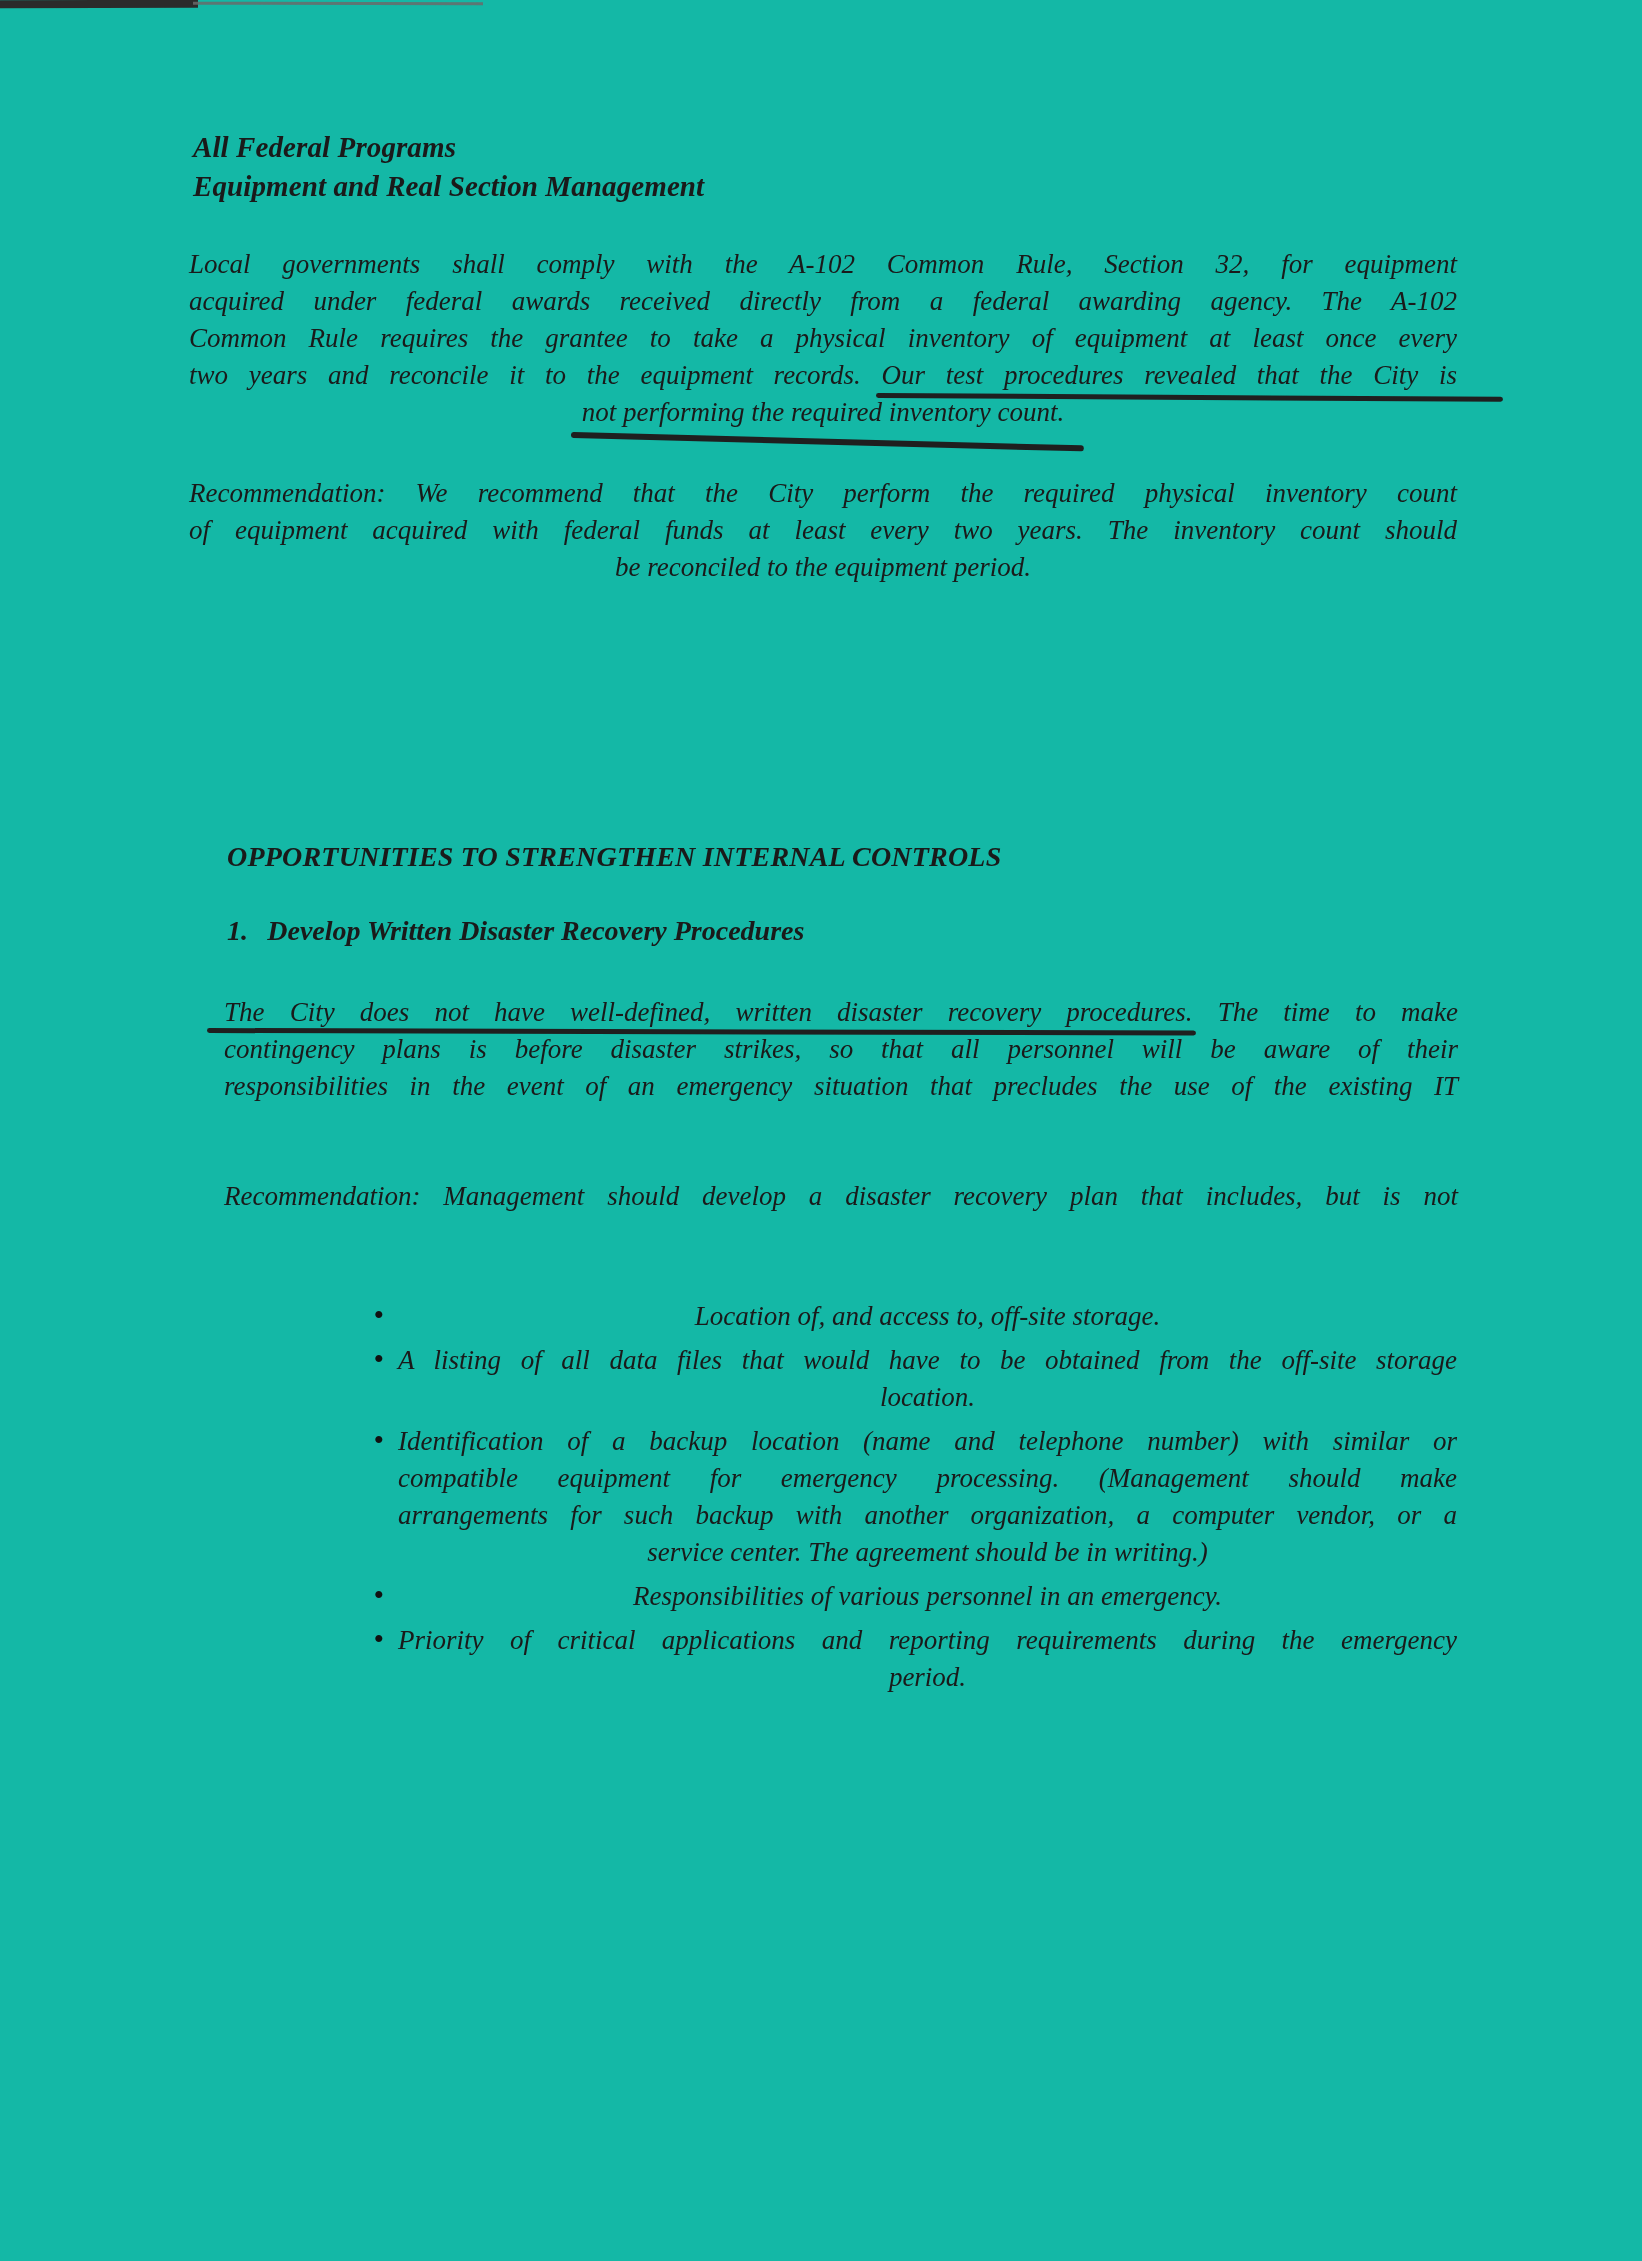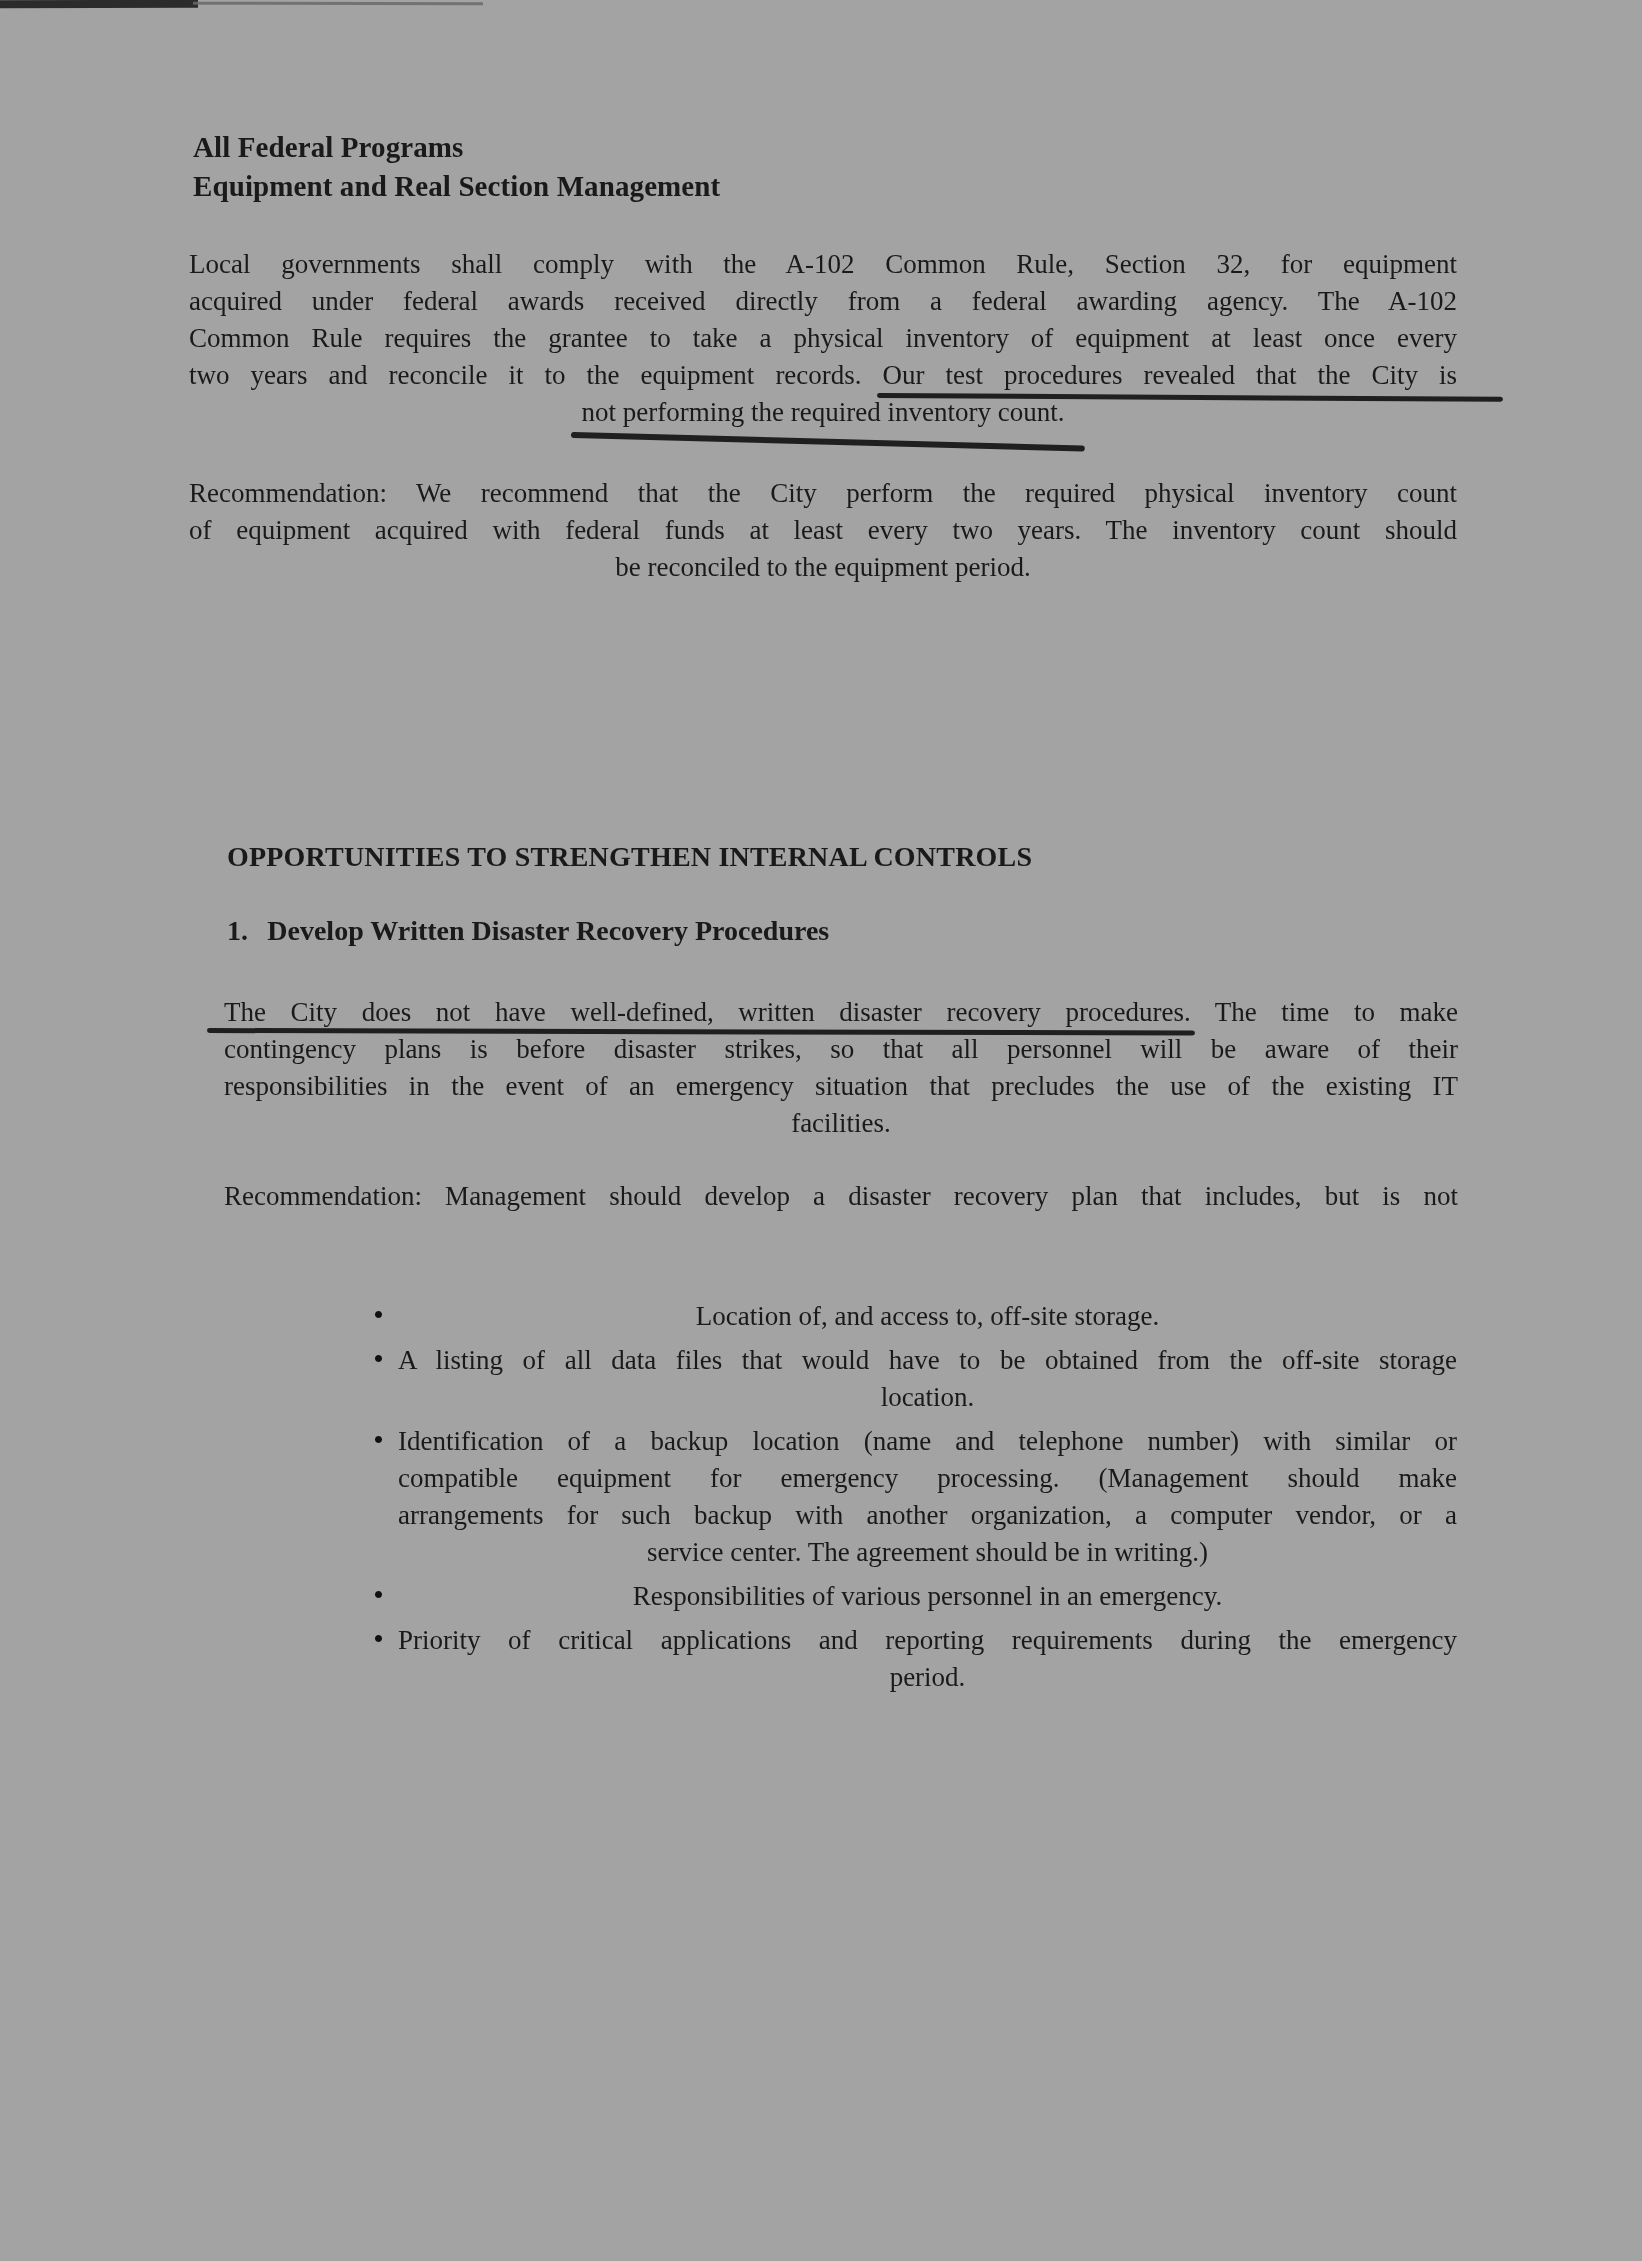--- a/index.html
+++ b/index.html
@@ -1,23 +1,24 @@
 <!DOCTYPE html>
 <html style="font-size:10.3px"><head>
 <meta charset="utf-8">
 <style>
   html, body { margin: 0; padding: 0; background: #e9e9e9; }
   .page {
     position: relative;
     width: 1643px;
     height: 2261px;
-    background: #a3a3a3;
+    background: #14b8a6;
     overflow: hidden;
     font-family: "Liberation Serif", "DejaVu Serif", serif;
     color: #1a1a1a;
+    font-style: italic;
   }
 
   
   .scan-bar {
     position: absolute; top: 0; left: 0;
     width: 198px; height: 8.4px;
     background: #2b2b2b;
     transform: skewY(-0.15deg);
   }
   .scan-line {
@@ -118,21 +119,20 @@
   <h1 class="sec-heading" style="margin:0;">OPPORTUNITIES TO STRENGTHEN INTERNAL CONTROLS</h1>
 
   <h2 class="sub-heading" style="margin:0;">
     <span class="num">1.</span><span>Develop Written Disaster Recovery Procedures</span>
   </h2>
 
   <section class="block p2">
     <div class="jline"><span class="pen u3">The City does not have well-defined, written disaster recovery procedures.</span> <span>The time to make</span></div>
     <div class="jline">contingency plans is before disaster strikes, so that all personnel will be aware of their</div>
     <div class="jline">responsibilities in the event of an emergency situation that precludes the use of the existing IT</div>
-    <div class="lline">facilities.</div>
   </section>
 
   <section class="block rec2">
     <div class="jline">Recommendation: Management should develop a disaster recovery plan that includes, but is not</div>
   </section>
 
   <section class="bullets">
 
     <div class="bullet">
       <span class="dot">•</span>

